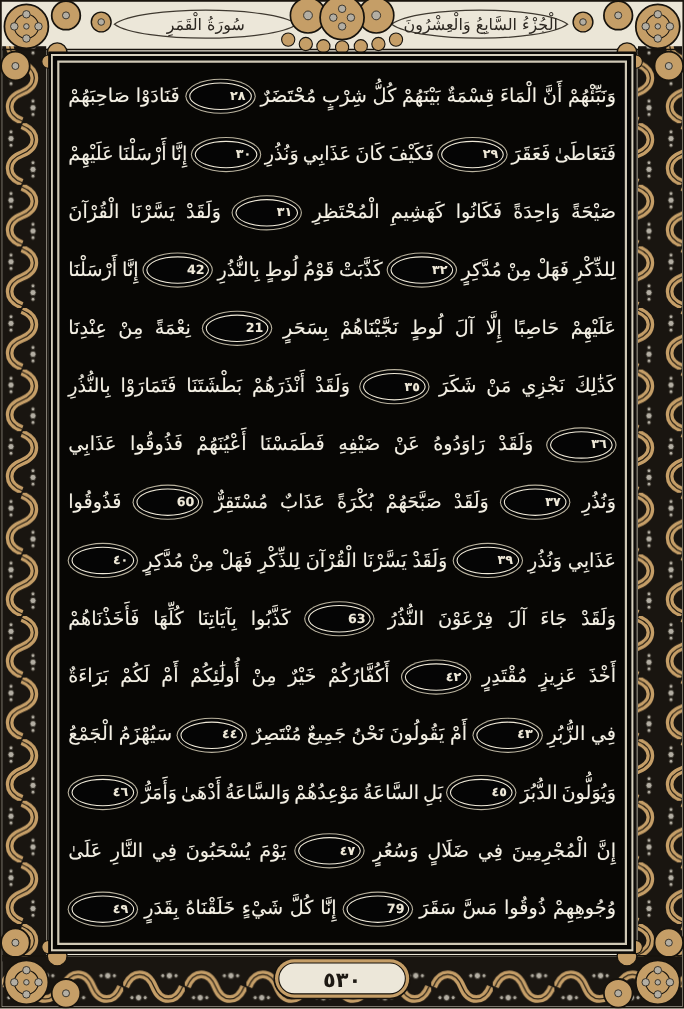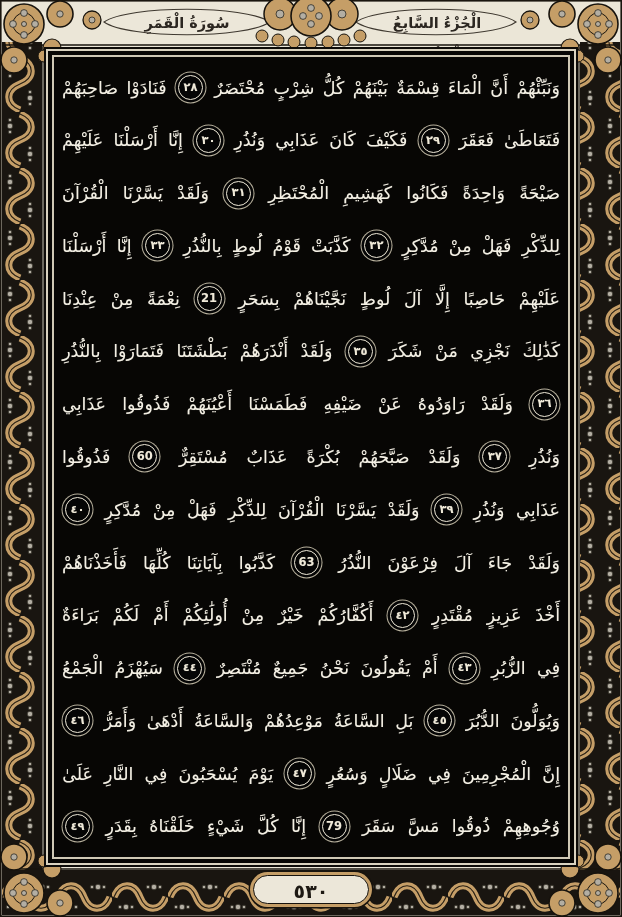--- a/index.html
+++ b/index.html
@@ -5,21 +5,21 @@
   html,body{margin:0;padding:0;background:#ebe6d7;}
   .page{
     position:relative;width:622px;height:917px;overflow:hidden;
     background:#ebe6d7;font-family:"DejaVu Sans",sans-serif;
   }
   .frame{position:absolute;left:0;top:0;width:622px;height:917px;display:block;}
 
   
   .header-label{
     position:absolute;top:7px;height:32px;line-height:32px;text-align:center;
-    color:#2c2721;font-size:14.5px;font-weight:bold;letter-spacing:0;
+    color:#2c2721;font-size:14.5px;font-weight:normal;letter-spacing:0;
     font-family:"DejaVu Sans",sans-serif;
   }
   .header-label.juz{left:362px;width:150px;}
   .header-label.surah{left:110px;width:154px;}
 
   
   .panel{
     position:absolute;left:44px;top:47px;width:534px;height:820px;
     background:#070604;border:2px solid #0d0b08;box-sizing:border-box;
     box-shadow:
@@ -35,21 +35,21 @@
     direction:rtl;display:flex;align-items:center;justify-content:space-between;
     height:51px;color:#f4f0e4;font-size:17.5px;white-space:nowrap;
     text-shadow:0 0 1px rgba(255,255,255,.25);
   }
   .quran-line .w{display:inline-block;}
   .ayah-marker{
     display:inline-flex;align-items:center;justify-content:center;
     width:23px;height:23px;border-radius:50%;flex:0 0 auto;
     background:#050505;color:#efe9d8;border:1px solid #efe9d8;
     box-shadow:0 0 0 2.5px #050505,0 0 0 3.5px #b9b29e;
-    font-size:11.5px;font-weight:bold;line-height:1;margin:16px 3px;
+    font-size:11.5px;font-weight:bold;line-height:1;margin:16px 3px;padding-left:32px;
   }
 
   
   .page-number{
     position:absolute;left:253px;top:875px;width:116px;height:29px;
     border-radius:17px;background:#ece7d9;
     border:1.5px solid #17130d;box-sizing:border-box;
     box-shadow:0 0 0 3px #c59e67,0 0 0 4.5px #17130d;
     color:#1d1913;font-size:19px;font-weight:bold;text-align:center;line-height:30px;
   }
@@ -207,21 +207,21 @@
         <div class="quran-line" dir="rtl">
           <span class="w">لِلذِّكْرِ</span>
           <span class="w">فَهَلْ</span>
           <span class="w">مِنْ</span>
           <span class="w">مُدَّكِرٍ</span>
           <span class="ayah-marker">٣٢</span>
           <span class="w">كَذَّبَتْ</span>
           <span class="w">قَوْمُ</span>
           <span class="w">لُوطٍ</span>
           <span class="w">بِالنُّذُرِ</span>
-          <span class="ayah-marker">٣٣</span>
+          <span class="ayah-marker">42</span>
           <span class="w">إِنَّا</span>
           <span class="w">أَرْسَلْنَا</span>
         </div>
         <div class="quran-line" dir="rtl">
           <span class="w">عَلَيْهِمْ</span>
           <span class="w">حَاصِبًا</span>
           <span class="w">إِلَّا</span>
           <span class="w">آلَ</span>
           <span class="w">لُوطٍ</span>
           <span class="w">نَجَّيْنَاهُمْ</span>

